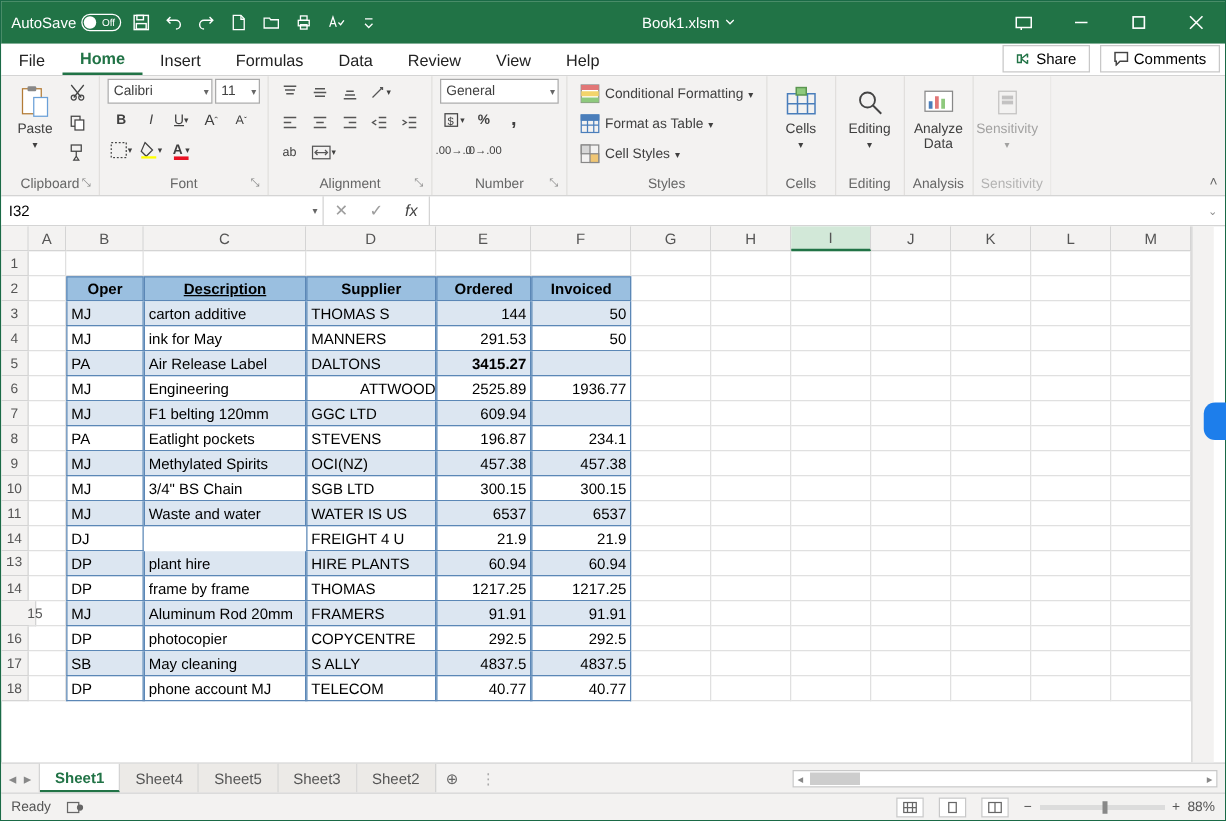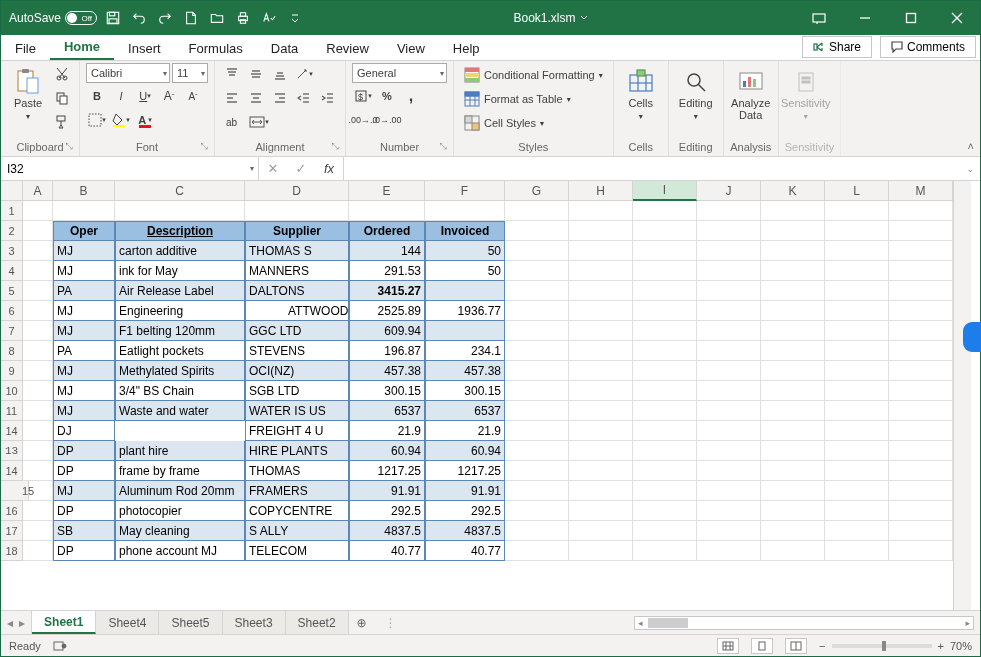--- a/index.html
+++ b/index.html
@@ -878,18 +878,18 @@
     <div class="viewbtn">
         <svg width="12" height="10" stroke="#666" fill="none">
           <rect x="1" y="1" width="10" height="8"></rect>
           <line x1="6" y1="1" x2="6" y2="9"></line>
         </svg>
       </div>
     <div class="zoom">
       <span>−</span>
       <div class="track"></div>
       <span>+</span>
-      <span>70%</span>
+      <span>88%</span>
     </div>
   </div>
 </div>
 
 <div class="blue-tab"></div>
 
 </body></html>

